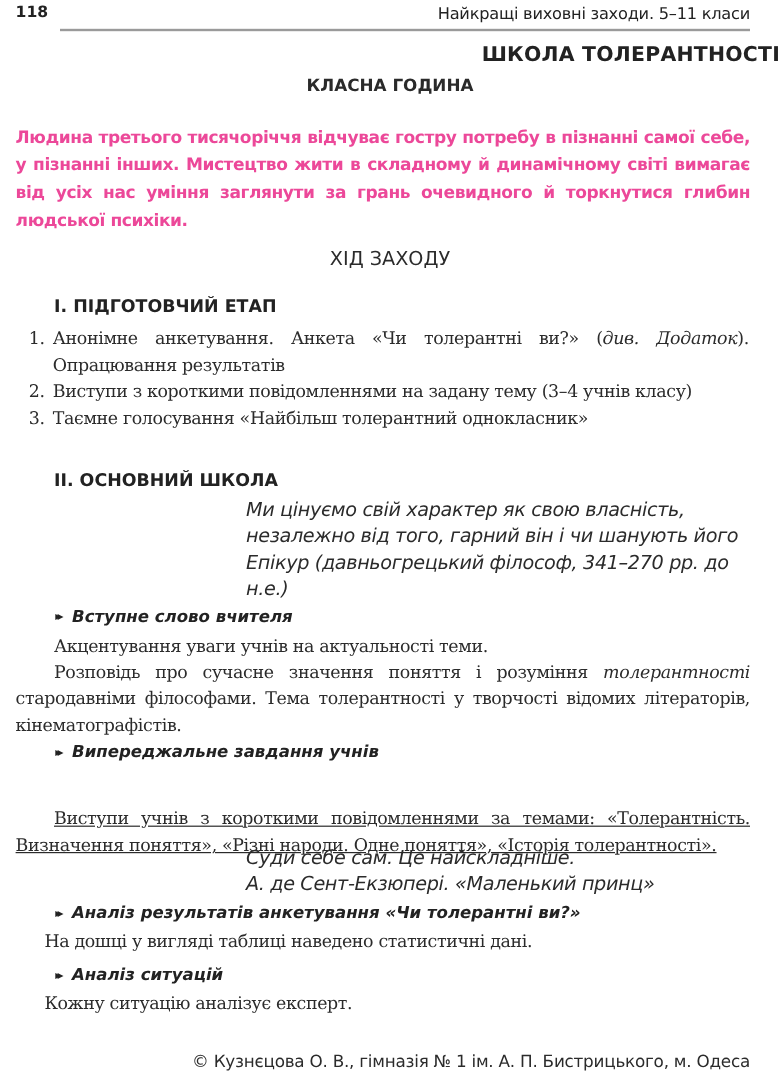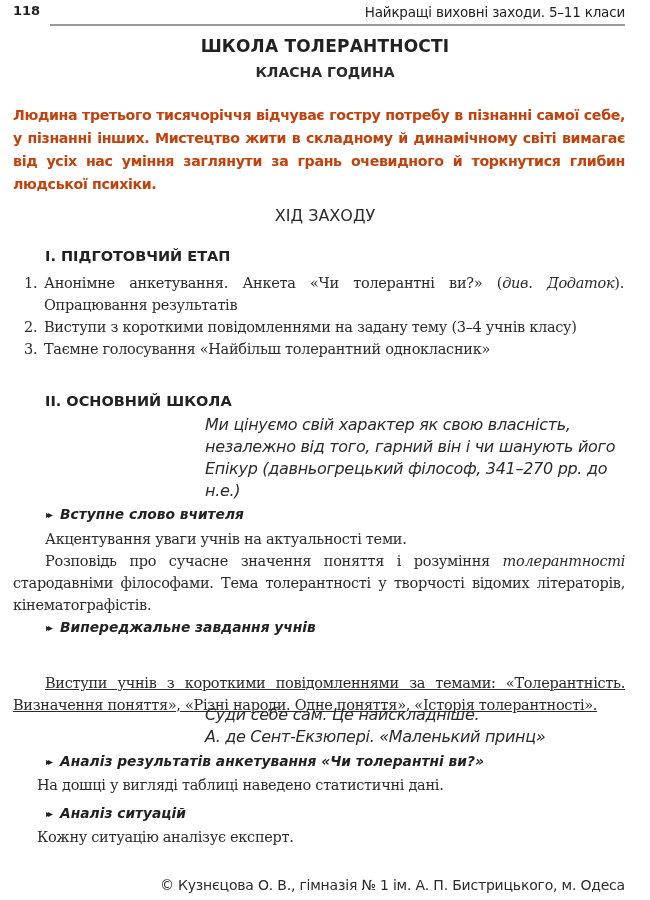--- a/index.html
+++ b/index.html
@@ -4,24 +4,24 @@
   <style>
     html, body { margin: 0; padding: 0; background: #ffffff; }
     body { width: 650px; height: 900px; position: relative; overflow: hidden; color: #2b2b2b; }
     .sans { font-family: "DejaVu Sans", "Liberation Sans", sans-serif; }
     .serif { font-family: "DejaVu Serif", "Liberation Serif", serif; }
 
     .page-number { position: absolute; left: 13px; top: 3px; font-size: 13px; font-weight: bold; color: #222; }
     .running-head { position: absolute; right: 25px; top: 4px; font-size: 13.5px; color: #222; letter-spacing: -0.2px; margin-left: 29px; }
     .header-rule { position: absolute; left: 50px; right: 25px; top: 24px; height: 2px; background: #9a9a9a; }
 
-    .title { position: absolute; left: 0; right: 0; top: 36px; text-align: center; font-size: 17px; font-weight: bold; color: #222; letter-spacing: 0.2px; }
+    .title { position: absolute; left: 0; right: 0; top: 36px; text-align: right; font-size: 17px; font-weight: bold; color: #222; letter-spacing: 0.2px; }
     .subtitle { position: absolute; left: 0; right: 0; top: 64px; text-align: center; font-size: 14px; font-weight: bold; color: #2a2a2a; }
 
-    .intro { position: absolute; left: 13px; width: 612px; top: 104px; font-size: 14.2px; font-weight: bold; line-height: 23px; color: #c2410c; text-align: justify; letter-spacing: -0.35px; }
+    .intro { position: absolute; left: 13px; width: 612px; top: 104px; font-size: 14.2px; font-weight: bold; line-height: 23px; color: #ec4899; text-align: justify; letter-spacing: -0.35px; }
 
     .section-heading-center { position: absolute; left: 0; right: 0; top: 206px; text-align: center; font-size: 16px; color: #2b2b2b; }
 
     .stage-heading { position: absolute; left: 45px; font-size: 14.5px; font-weight: bold; color: #222; }
 
     .list { position: absolute; left: 24px; width: 600px; font-size: 14.5px; line-height: 22px; color: #2b2b2b; letter-spacing: -0.3px; }
     .list-item { display: flex; }
     .list-num { width: 20px; flex: none; }
     .list-text { flex: 1; text-align: justify; }
     .it { font-style: italic; }

